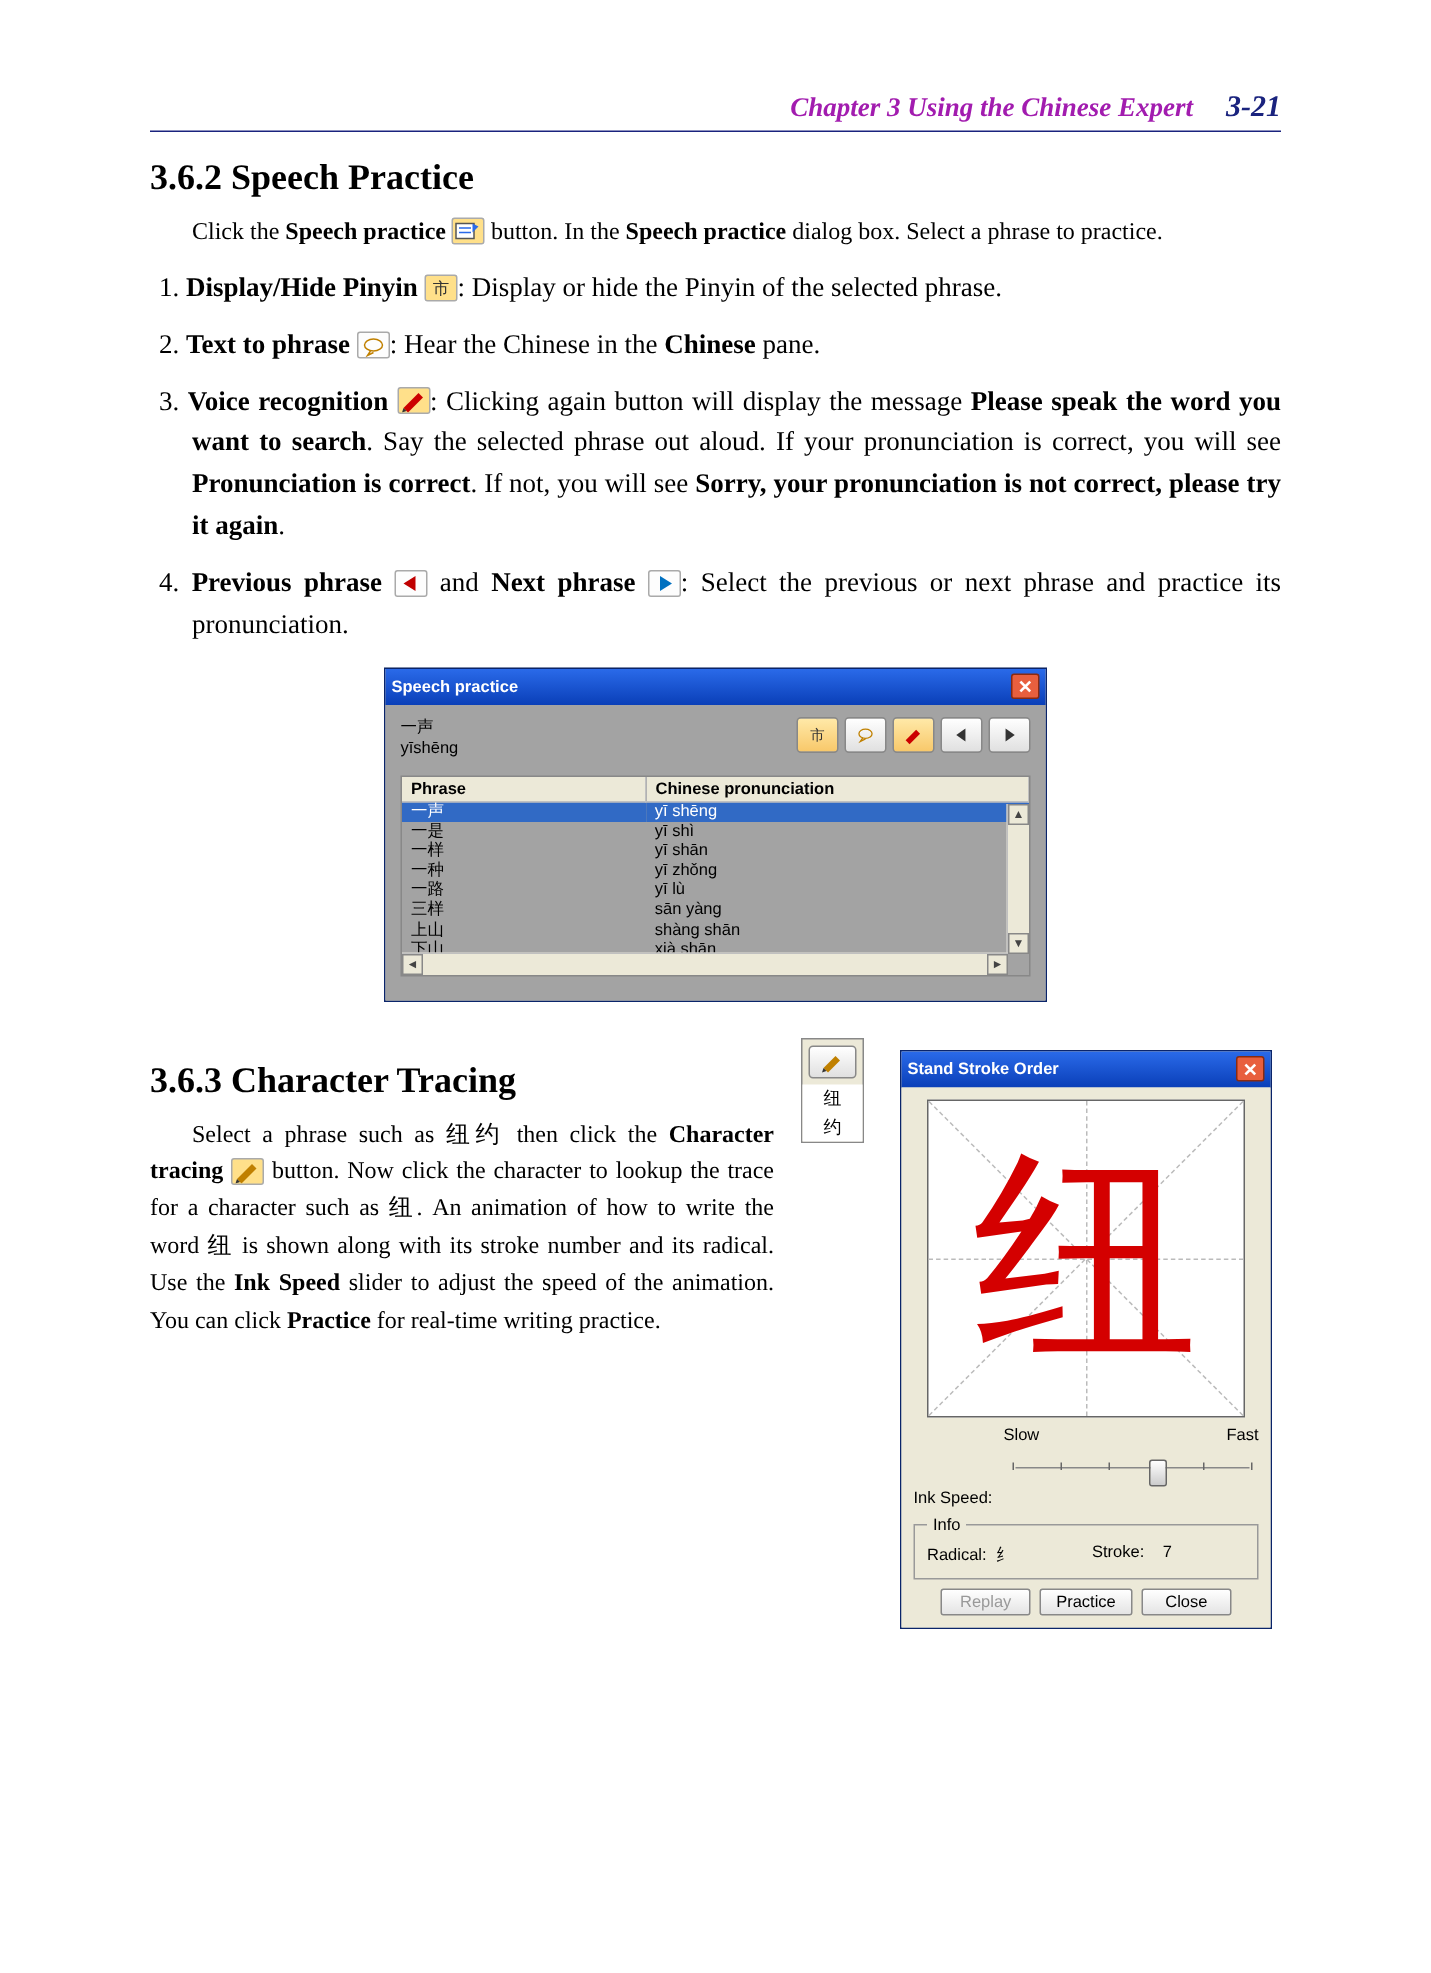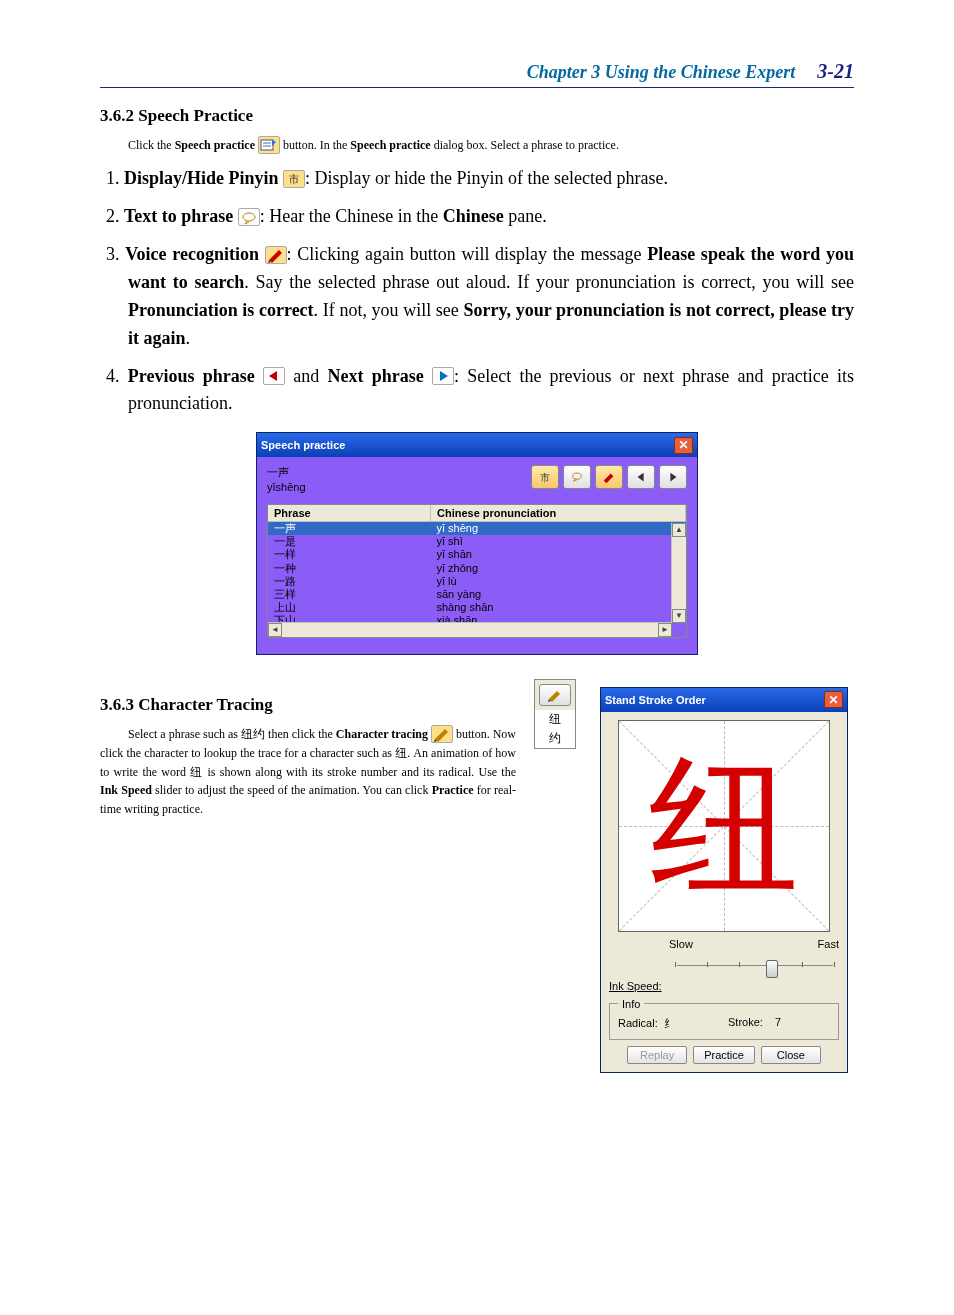--- a/index.html
+++ b/index.html
@@ -17,37 +17,37 @@
   }
   .header-line {
     border-bottom: 1.5px solid #1a237e;
     text-align: right;
     padding-bottom: 4px;
     margin-bottom: 18px;
   }
   .header-line .chapter {
     font-style: italic;
     font-weight: bold;
-    color: #0369a1;
+    color: #a21caf;
     font-size: 18px;
   }
   .header-line .pagenum {
     font-style: italic;
     font-weight: bold;
     color: #1a237e;
     font-size: 20px;
     margin-left: 18px;
   }
   h3.section {
-    font-size: 17px;
+    font-size: 24px;
     font-weight: bold;
     margin: 16px 0 10px 0;
   }
   p.body {
-    font-size: 12px;
+    font-size: 16px;
     line-height: 1.55;
     margin: 0 0 10px 0;
     text-align: justify;
   }
   p.indent { text-indent: 28px; }
   ol.steps {
     padding-left: 0;
     margin: 8px 0 14px 0;
     list-style: none;
     counter-reset: step;
@@ -100,21 +100,21 @@
     width: 17px; height: 15px;
     background: #e85f3e;
     border: 1px solid #8a2a10;
     display: flex; align-items: center; justify-content: center;
     color: #fff; font-weight: bold; font-size: 12px; line-height: 1;
     cursor: pointer;
     border-radius: 2px;
   }
   .sp-body {
     padding: 8px 10px 16px 10px;
-    background: #8b5cf6;
+    background: #a3a3a3;
   }
   .sp-top {
     display: flex;
     align-items: flex-start;
   }
   .sp-current {
     flex: 1;
     line-height: 1.3;
     font-size: 11px;
   }
@@ -245,21 +245,21 @@
   }
   .slider-marks { position:absolute; left:6px;right:6px;top:9px;border-top:1px solid #888;}
   .slider-tick { width:1px;height:5px;background:#666;position:relative;top:6px;}
   .slider-thumb {
     position:absolute; top:4px; left:60%; width:10px;height:16px;
     background:linear-gradient(#fff,#ccc);border:1px solid #666;border-radius:2px;
     transform:translateX(-50%);
     cursor:pointer;
   }
   .label-row { display:flex; }
-  .label-row .lbl { width: 60px; text-decoration: underline;}
+  .label-row .lbl { width: 60px;}
   fieldset.info {
     border: 1px solid #999;
     margin: 6px 0;
     padding: 6px 8px 8px 8px;
   }
   fieldset.info legend { font-size: 11px; padding: 0 4px;}
   .info-row { display:flex; gap: 8px; }
   .info-row span { flex:1; }
   .btn-row { display:flex; justify-content: center; gap: 6px; margin-top:4px;}
   .win-btn {

